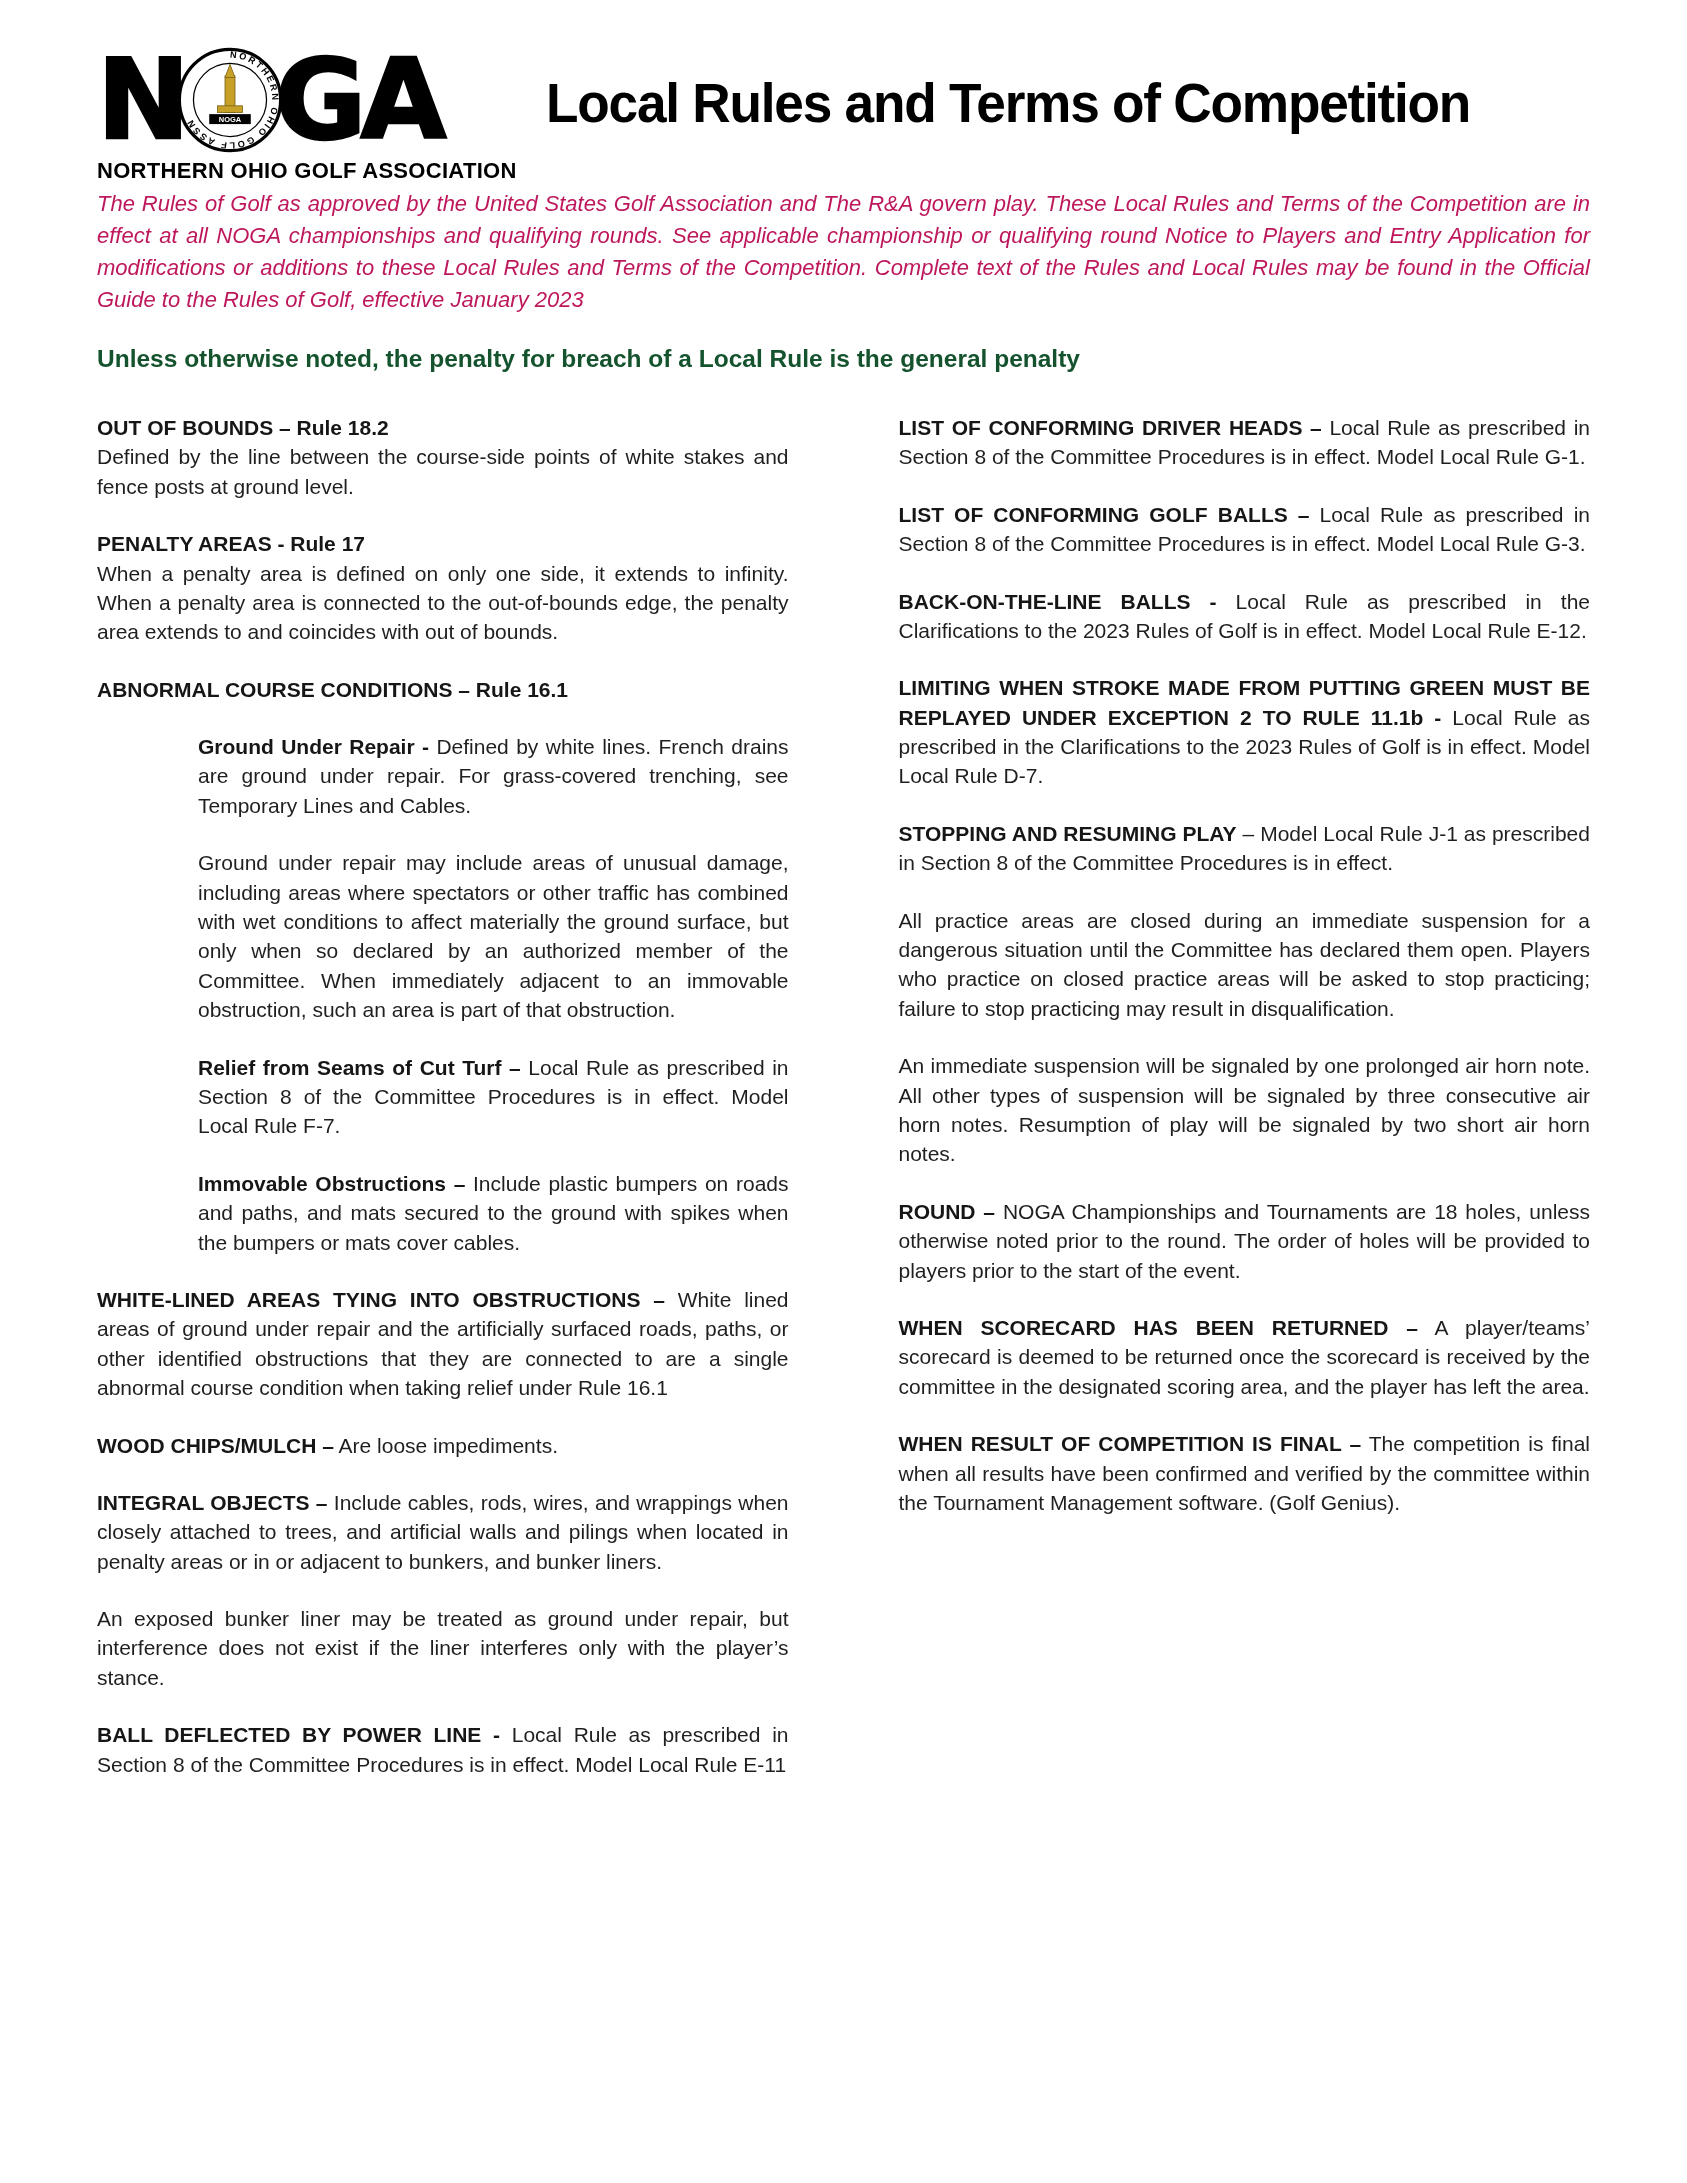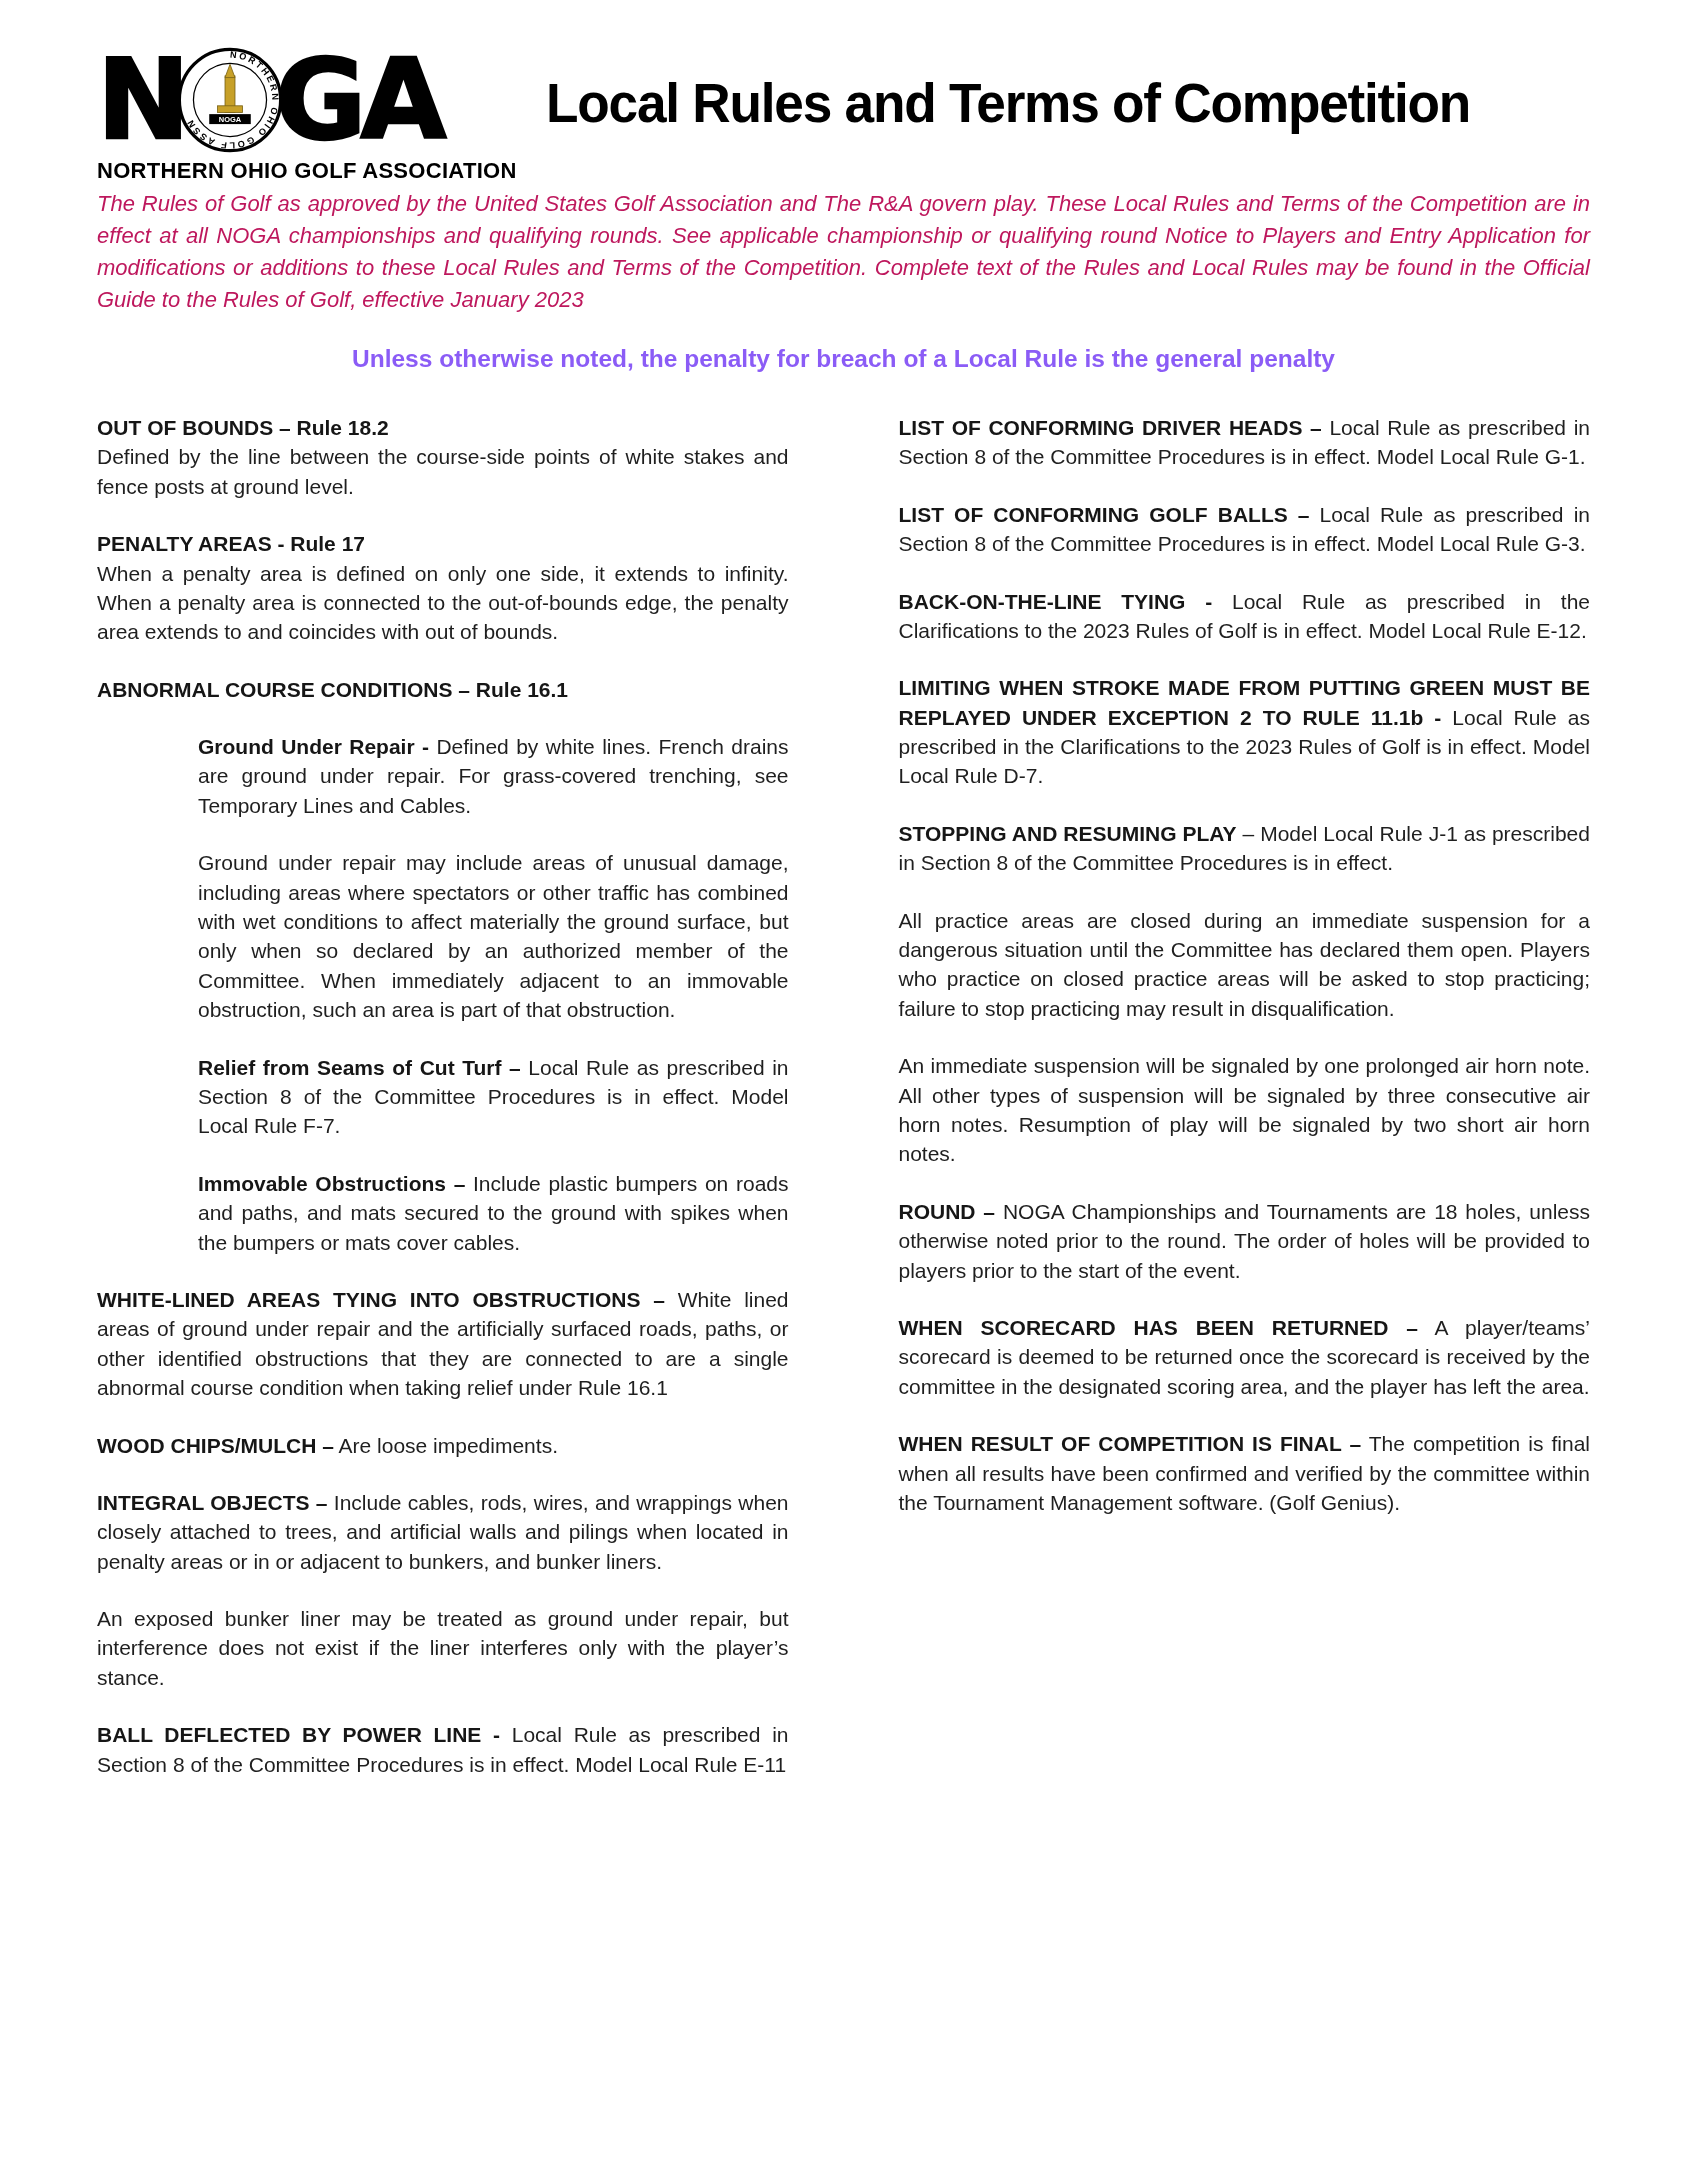--- a/index.html
+++ b/index.html
@@ -52,24 +52,23 @@
     font-style: italic;
     font-size: 22px;
     line-height: 1.45;
     text-align: justify;
     color: #be185d;
   }
 
   
   .penalty-notice {
     margin-top: 29px;
-    color: #8b5cf6;
+    color: #14532d;
     font-weight: 700;
     font-size: 24.5px;
-    text-align: center;
   }
 
   
   .columns {
     margin-top: 40px;
     display: grid;
     grid-template-columns: 1fr 1fr;
     column-gap: 110px;
     align-items: start;
   }
@@ -129,21 +128,21 @@
       <p class="para indent"><strong>Immovable Obstructions –</strong> <span>Include plastic bumpers on roads and paths, and mats secured to the ground with spikes when the bumpers or mats cover cables.</span></p>
       <p class="para"><strong>WHITE-LINED AREAS TYING INTO OBSTRUCTIONS –</strong> <span>White lined areas of ground under repair and the artificially surfaced roads, paths, or other identified obstructions that they are connected to are a single abnormal course condition when taking relief under Rule 16.1</span></p>
       <p class="para"><strong>WOOD CHIPS/MULCH –</strong> <span>Are loose impediments.</span></p>
       <p class="para"><strong>INTEGRAL OBJECTS –</strong> <span>Include cables, rods, wires, and wrappings when closely attached to trees, and artificial walls and pilings when located in penalty areas or in or adjacent to bunkers, and bunker liners.</span></p>
       <p class="para"><span>An exposed bunker liner may be treated as ground under repair, but interference does not exist if the liner interferes only with the player’s stance.</span></p>
       <p class="para"><strong>BALL DEFLECTED BY POWER LINE -</strong> <span>Local Rule as prescribed in Section 8 of the Committee Procedures is in effect. Model Local Rule E-11</span></p>
     </div>
   <div class="col" id="col-right">
       <p class="para"><strong>LIST OF CONFORMING DRIVER HEADS –</strong> <span>Local Rule as prescribed in Section 8 of the Committee Procedures is in effect. Model Local Rule G-1.</span></p>
       <p class="para"><strong>LIST OF CONFORMING GOLF BALLS –</strong> <span>Local Rule as prescribed in Section 8 of the Committee Procedures is in effect. Model Local Rule G-3.</span></p>
-      <p class="para"><strong>BACK-ON-THE-LINE TYING -</strong> <span>Local Rule as prescribed in the Clarifications to the 2023 Rules of Golf is in effect. Model Local Rule E-12.</span></p>
+      <p class="para"><strong>BACK-ON-THE-LINE BALLS -</strong> <span>Local Rule as prescribed in the Clarifications to the 2023 Rules of Golf is in effect. Model Local Rule E-12.</span></p>
       <p class="para"><strong>LIMITING WHEN STROKE MADE FROM PUTTING GREEN MUST BE REPLAYED UNDER EXCEPTION 2 TO RULE 11.1b -</strong> <span>Local Rule as prescribed in the Clarifications to the 2023 Rules of Golf is in effect. Model Local Rule D-7.</span></p>
       <p class="para"><strong>STOPPING AND RESUMING PLAY</strong> <span>– Model Local Rule J-1 as prescribed in Section 8 of the Committee Procedures is in effect.</span></p>
       <p class="para"><span>All practice areas are closed during an immediate suspension for a dangerous situation until the Committee has declared them open. Players who practice on closed practice areas will be asked to stop practicing; failure to stop practicing may result in disqualification.</span></p>
       <p class="para"><span>An immediate suspension will be signaled by one prolonged air horn note. All other types of suspension will be signaled by three consecutive air horn notes. Resumption of play will be signaled by two short air horn notes.</span></p>
       <p class="para"><strong>ROUND –</strong> <span>NOGA Championships and Tournaments are 18 holes, unless otherwise noted prior to the round. The order of holes will be provided to players prior to the start of the event.</span></p>
       <p class="para"><strong>WHEN SCORECARD HAS BEEN RETURNED –</strong> <span>A player/teams’ scorecard is deemed to be returned once the scorecard is received by the committee in the designated scoring area, and the player has left the area.</span></p>
       <p class="para"><strong>WHEN RESULT OF COMPETITION IS FINAL –</strong> <span>The competition is final when all results have been confirmed and verified by the committee within the Tournament Management software. (Golf Genius).</span></p>
     </div>
 </div>
 

